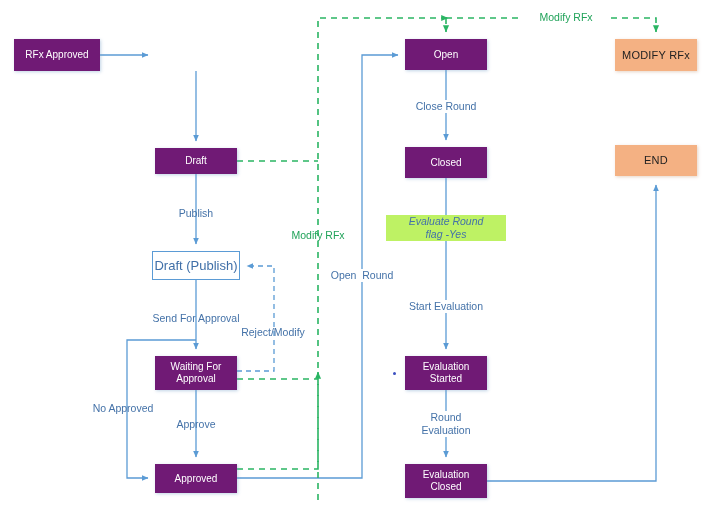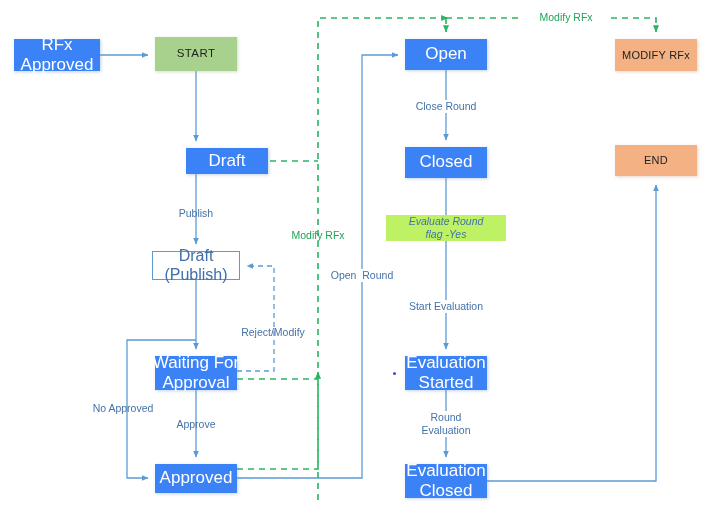--- a/index.html
+++ b/index.html
@@ -1,24 +1,24 @@
 <!DOCTYPE html>
 <html><head>
 <meta charset="utf-8">
 <style>
   html,body{margin:0;padding:0;background:#ffffff;}
   body{width:720px;height:520px;overflow:hidden;font-family:"Liberation Sans",sans-serif;}
   #stage{position:relative;width:720px;height:520px;background:#fff;}
   #wires{position:absolute;left:0;top:0;width:720px;height:520px;}
   .node{position:absolute;box-sizing:border-box;display:flex;align-items:center;
         justify-content:center;text-align:center;line-height:1.18;}
-  .n-blue{background:#3b82f6;color:#ffffff;font-size:17px;box-shadow:1px 1px 3px rgba(120,160,200,.45);}
+  .n-blue{background:#701a75;color:#ffffff;font-size:10px;box-shadow:1px 1px 3px rgba(120,160,200,.45);}
   .n-green{background:#a9d18e;color:#222222;font-size:11.5px;letter-spacing:.4px;box-shadow:1px 1px 3px rgba(150,180,150,.45);}
   .n-orange{background:#f4b183;color:#222222;font-size:11px;letter-spacing:.2px;box-shadow:1px 1px 3px rgba(200,160,130,.45);}
-  .n-white{background:#ffffff;color:#3f6fa8;font-size:16px;border:1px solid #5b9bd5;}
+  .n-white{background:#ffffff;color:#3f6fa8;font-size:13px;border:1px solid #5b9bd5;}
   .elabel{position:absolute;color:#4472a8;font-size:10.5px;text-align:center;line-height:1.25;white-space:pre;}
   .elabel.green{color:#21a35a;}
   .elabel.ital{font-style:italic;}
   .dot{position:absolute;width:3px;height:3px;background:#3b4fc0;border-radius:50%;}
 </style>
 </head>
 <body>
 
 <div id="stage">
 
@@ -57,25 +57,22 @@
       <path d="M318,500 L318,18 L448,18" marker-end="url(#ahg)"></path>
       <path d="M446,18 L446,32" marker-end="url(#ahg)"></path>
       <path d="M446,18 L656,18 L656,32" marker-end="url(#ahg)"></path>
     </g>
   </svg>
 
   <div class="node n-blue" style="left:14px;top:39px;width:86px;height:32px;">
       <span>RFx Approved</span>
     </div>
 
-  <div class="node n-green" style="left:155px;top:37px;width:82px;height:34px;">
-      <span>START</span>
-    </div>
 
-  <div class="node n-blue" style="left:155px;top:148px;width:82px;height:26px;margin-left:31px;">
+  <div class="node n-blue" style="left:155px;top:148px;width:82px;height:26px;">
       <span>Draft</span>
     </div>
 
   <div class="node n-white" style="left:152px;top:251px;width:88px;height:29px;">
       <span>Draft (Publish)</span>
     </div>
 
   <div class="node n-blue" style="left:155px;top:356px;width:82px;height:34px;white-space:pre;"><span style="white-space:pre;">Waiting For
 Approval</span></div>
 
@@ -100,20 +97,21 @@
   <div class="node n-orange" style="left:615px;top:39px;width:82px;height:32px;">
       <span>MODIFY RFx</span>
     </div>
 
   <div class="node n-orange" style="left:615px;top:145px;width:82px;height:31px;">
       <span>END</span>
     </div>
 
   <div class="elabel" style="left:146px;top:207px;width:100px;">Publish</div>
 
+  <div class="elabel" style="left:126px;top:312px;width:140px;">Send For Approval</div>
 
   <div class="elabel" style="left:233px;top:326px;width:80px;">Reject/Modify</div>
 
   <div class="elabel" style="left:83px;top:402px;width:80px;">No Approved</div>
 
   <div class="elabel" style="left:156px;top:418px;width:80px;">Approve</div>
 
   <div class="elabel green" style="left:283px;top:229px;width:70px;">Modify RFx</div>
 
   <div class="elabel green" style="left:523px;top:11px;width:86px;background:#fff;">Modify RFx</div>

